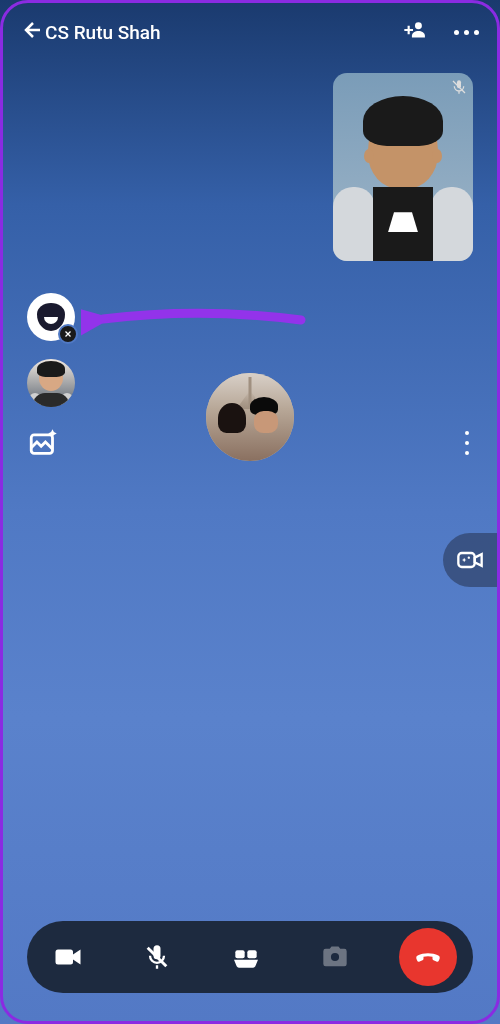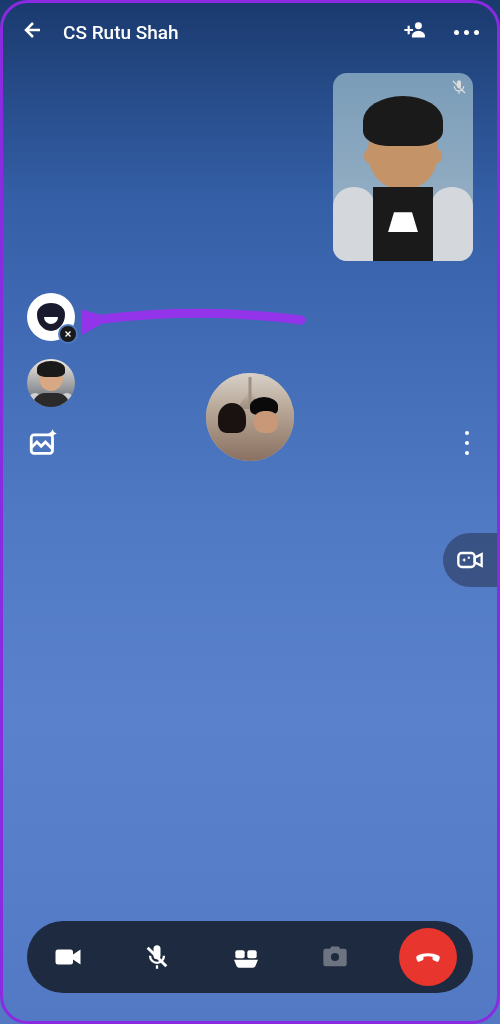--- a/index.html
+++ b/index.html
@@ -12,21 +12,20 @@
       overflow: hidden;
       border: 3px solid #8a2be2;
       border-radius: 28px;
     }
     
     
     .header {
       display: flex;
       align-items: center;
       padding: 14px 18px;
-      gap: 18px;
     }
     .back-arrow {
       color: white;
       cursor: pointer;
     }
     .call-title {
       color: white;
       font-size: 19px;
       font-weight: 500;
       flex: 1;

